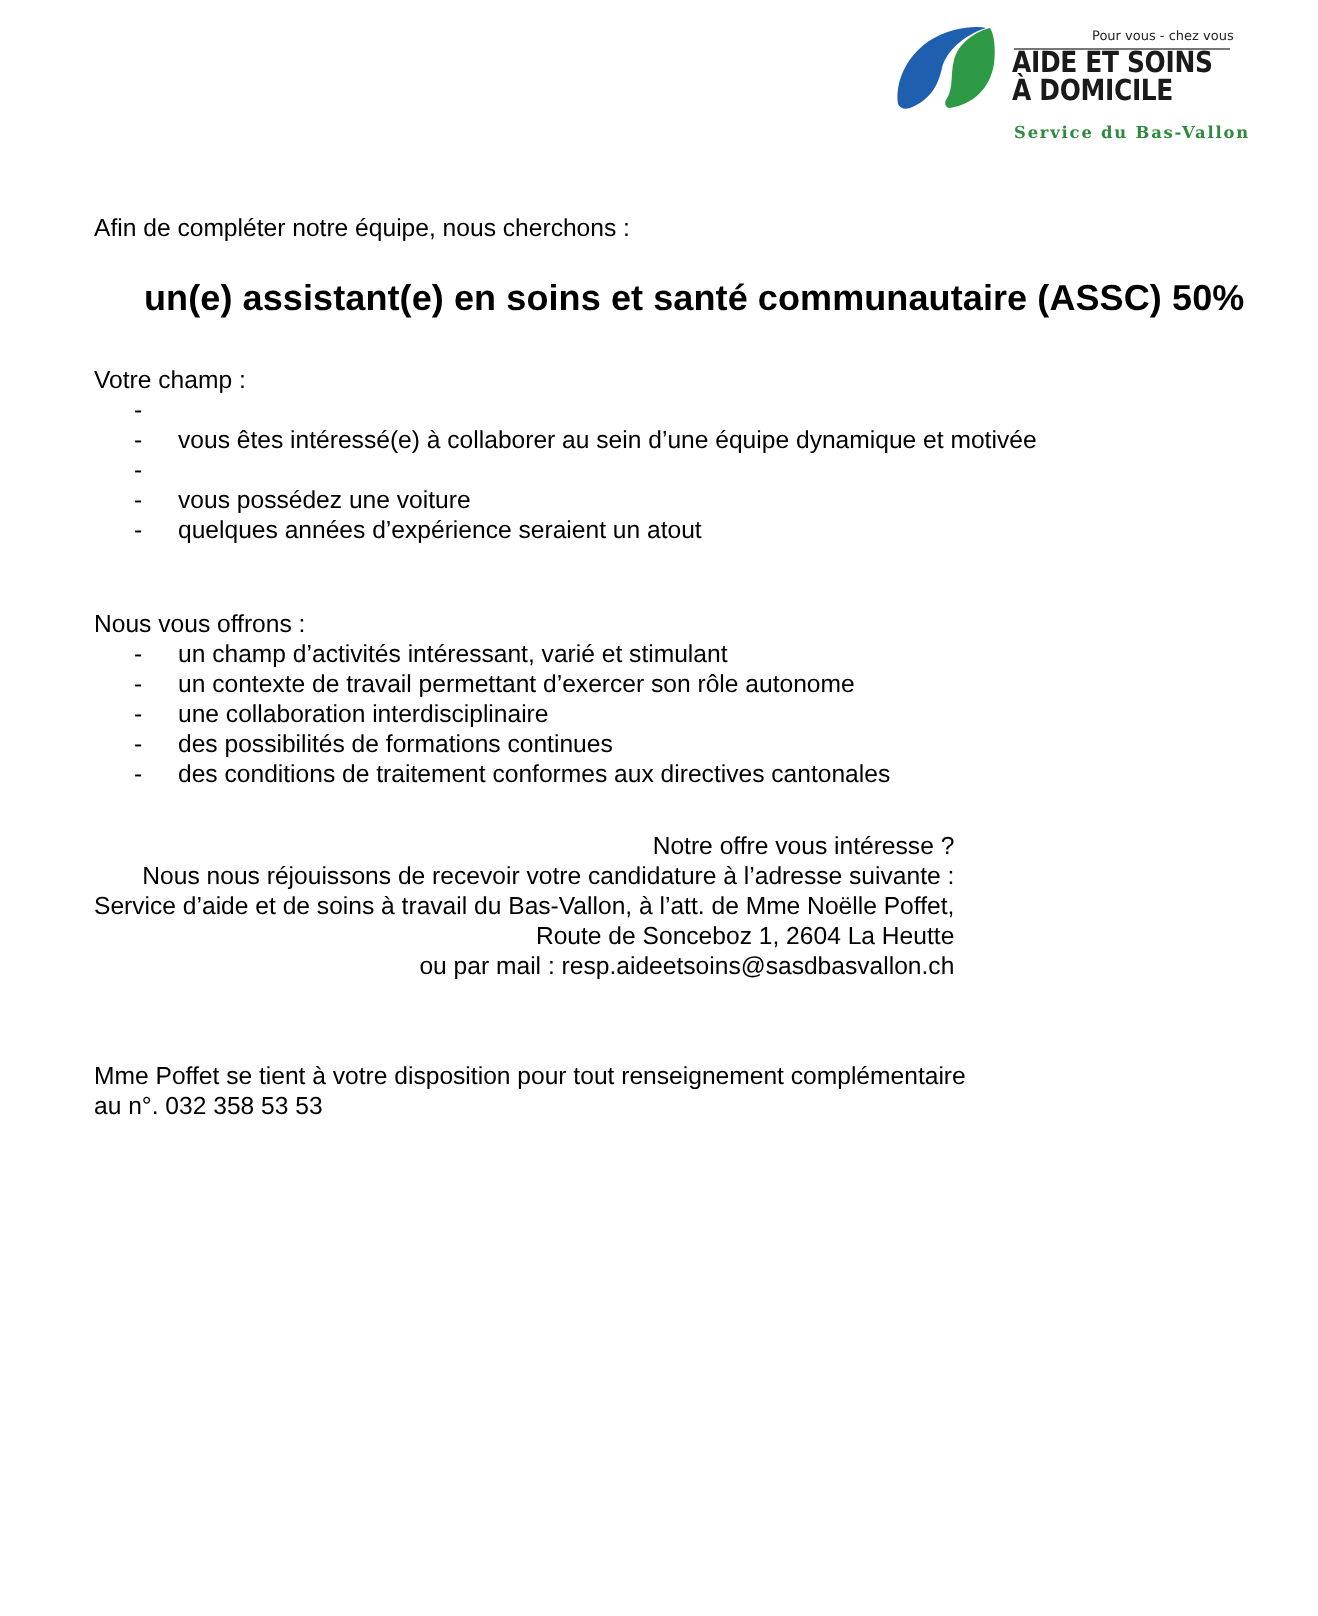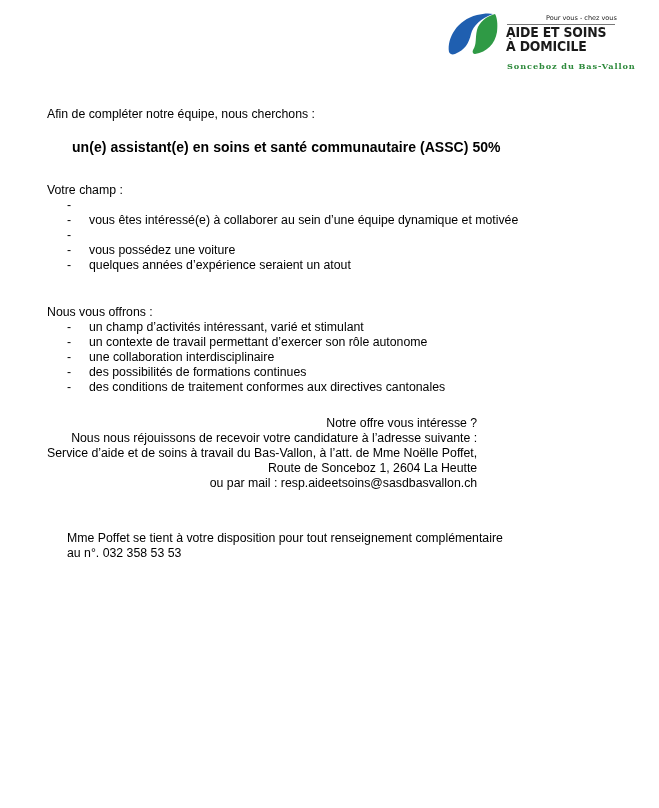--- a/index.html
+++ b/index.html
@@ -76,21 +76,21 @@
     .line {
       line-height: 15px;
       height: 15px;
       white-space: nowrap;
     }
     .job-title {
       position: absolute;
       left: 72px;
       top: 139px;
       font-weight: bold;
-      font-size: 14px;
+      font-size: 18px;
       white-space: nowrap;
       letter-spacing: 0.05px;
     }
     .section {
       position: absolute;
       left: 47px;
     }
     .list {
       margin: 0;
       padding: 0;
@@ -116,21 +116,21 @@
   <svg class="logo-mark" viewBox="0 0 52 44">
     <path d="M2 40 C 0 26, 10 8, 30 3 C 36 1.5, 42 1, 46 2 C 34 6, 26 14, 24 22 C 22 31, 18 38, 8 42 C 5 43, 3 42, 2 40 Z" fill="#1f5fb0"></path>
     <path d="M28 42 C 40 40, 48 32, 50 20 C 51 12, 50 5, 48 2 C 40 4, 32 10, 30 18 C 28 26, 30 32, 26 38 C 25 40, 26 42, 28 42 Z" fill="#2f9a45"></path>
   </svg>
   <div class="logo-tagline">Pour vous - chez vous</div>
   <div class="logo-rule"></div>
   <div class="logo-name">
     <div>AIDE ET SOINS</div>
     <div>À DOMICILE</div>
   </div>
-  <div class="logo-sub">Sonceboz du Bas-Vallon</div>
+  <div class="logo-sub">Service du Bas-Vallon</div>
 </div>
 
 <div class="section" style="top:107px;">
   <div class="line">Afin de compléter notre équipe, nous cherchons :</div>
 </div>
 
 <div class="job-title">un(e) assistant(e) en soins et santé communautaire (ASSC) 50%</div>
 
 <div class="section" style="top:183px;">
   <div class="line">Votre champ :</div>
@@ -155,16 +155,16 @@
 </div>
 
 <div class="section" style="top:416px;text-align:right;">
   <div class="line">Notre offre vous intéresse ?</div>
   <div class="line">Nous nous réjouissons de recevoir votre candidature à l’adresse suivante :</div>
   <div class="line">Service d’aide et de soins à travail du Bas-Vallon, à l’att. de Mme Noëlle Poffet,</div>
   <div class="line">Route de Sonceboz 1, 2604 La Heutte</div>
   <div class="line"><span>ou par mail : </span><span>resp.aideetsoins@sasdbasvallon.ch</span></div>
 </div>
 
-<div class="section" style="top:531px;margin-left:20px;">
+<div class="section" style="top:531px;">
   <div class="line">Mme Poffet se tient à votre disposition pour tout renseignement complémentaire</div>
   <div class="line">au n°. 032 358 53 53</div>
 </div>
 
 </body></html>

